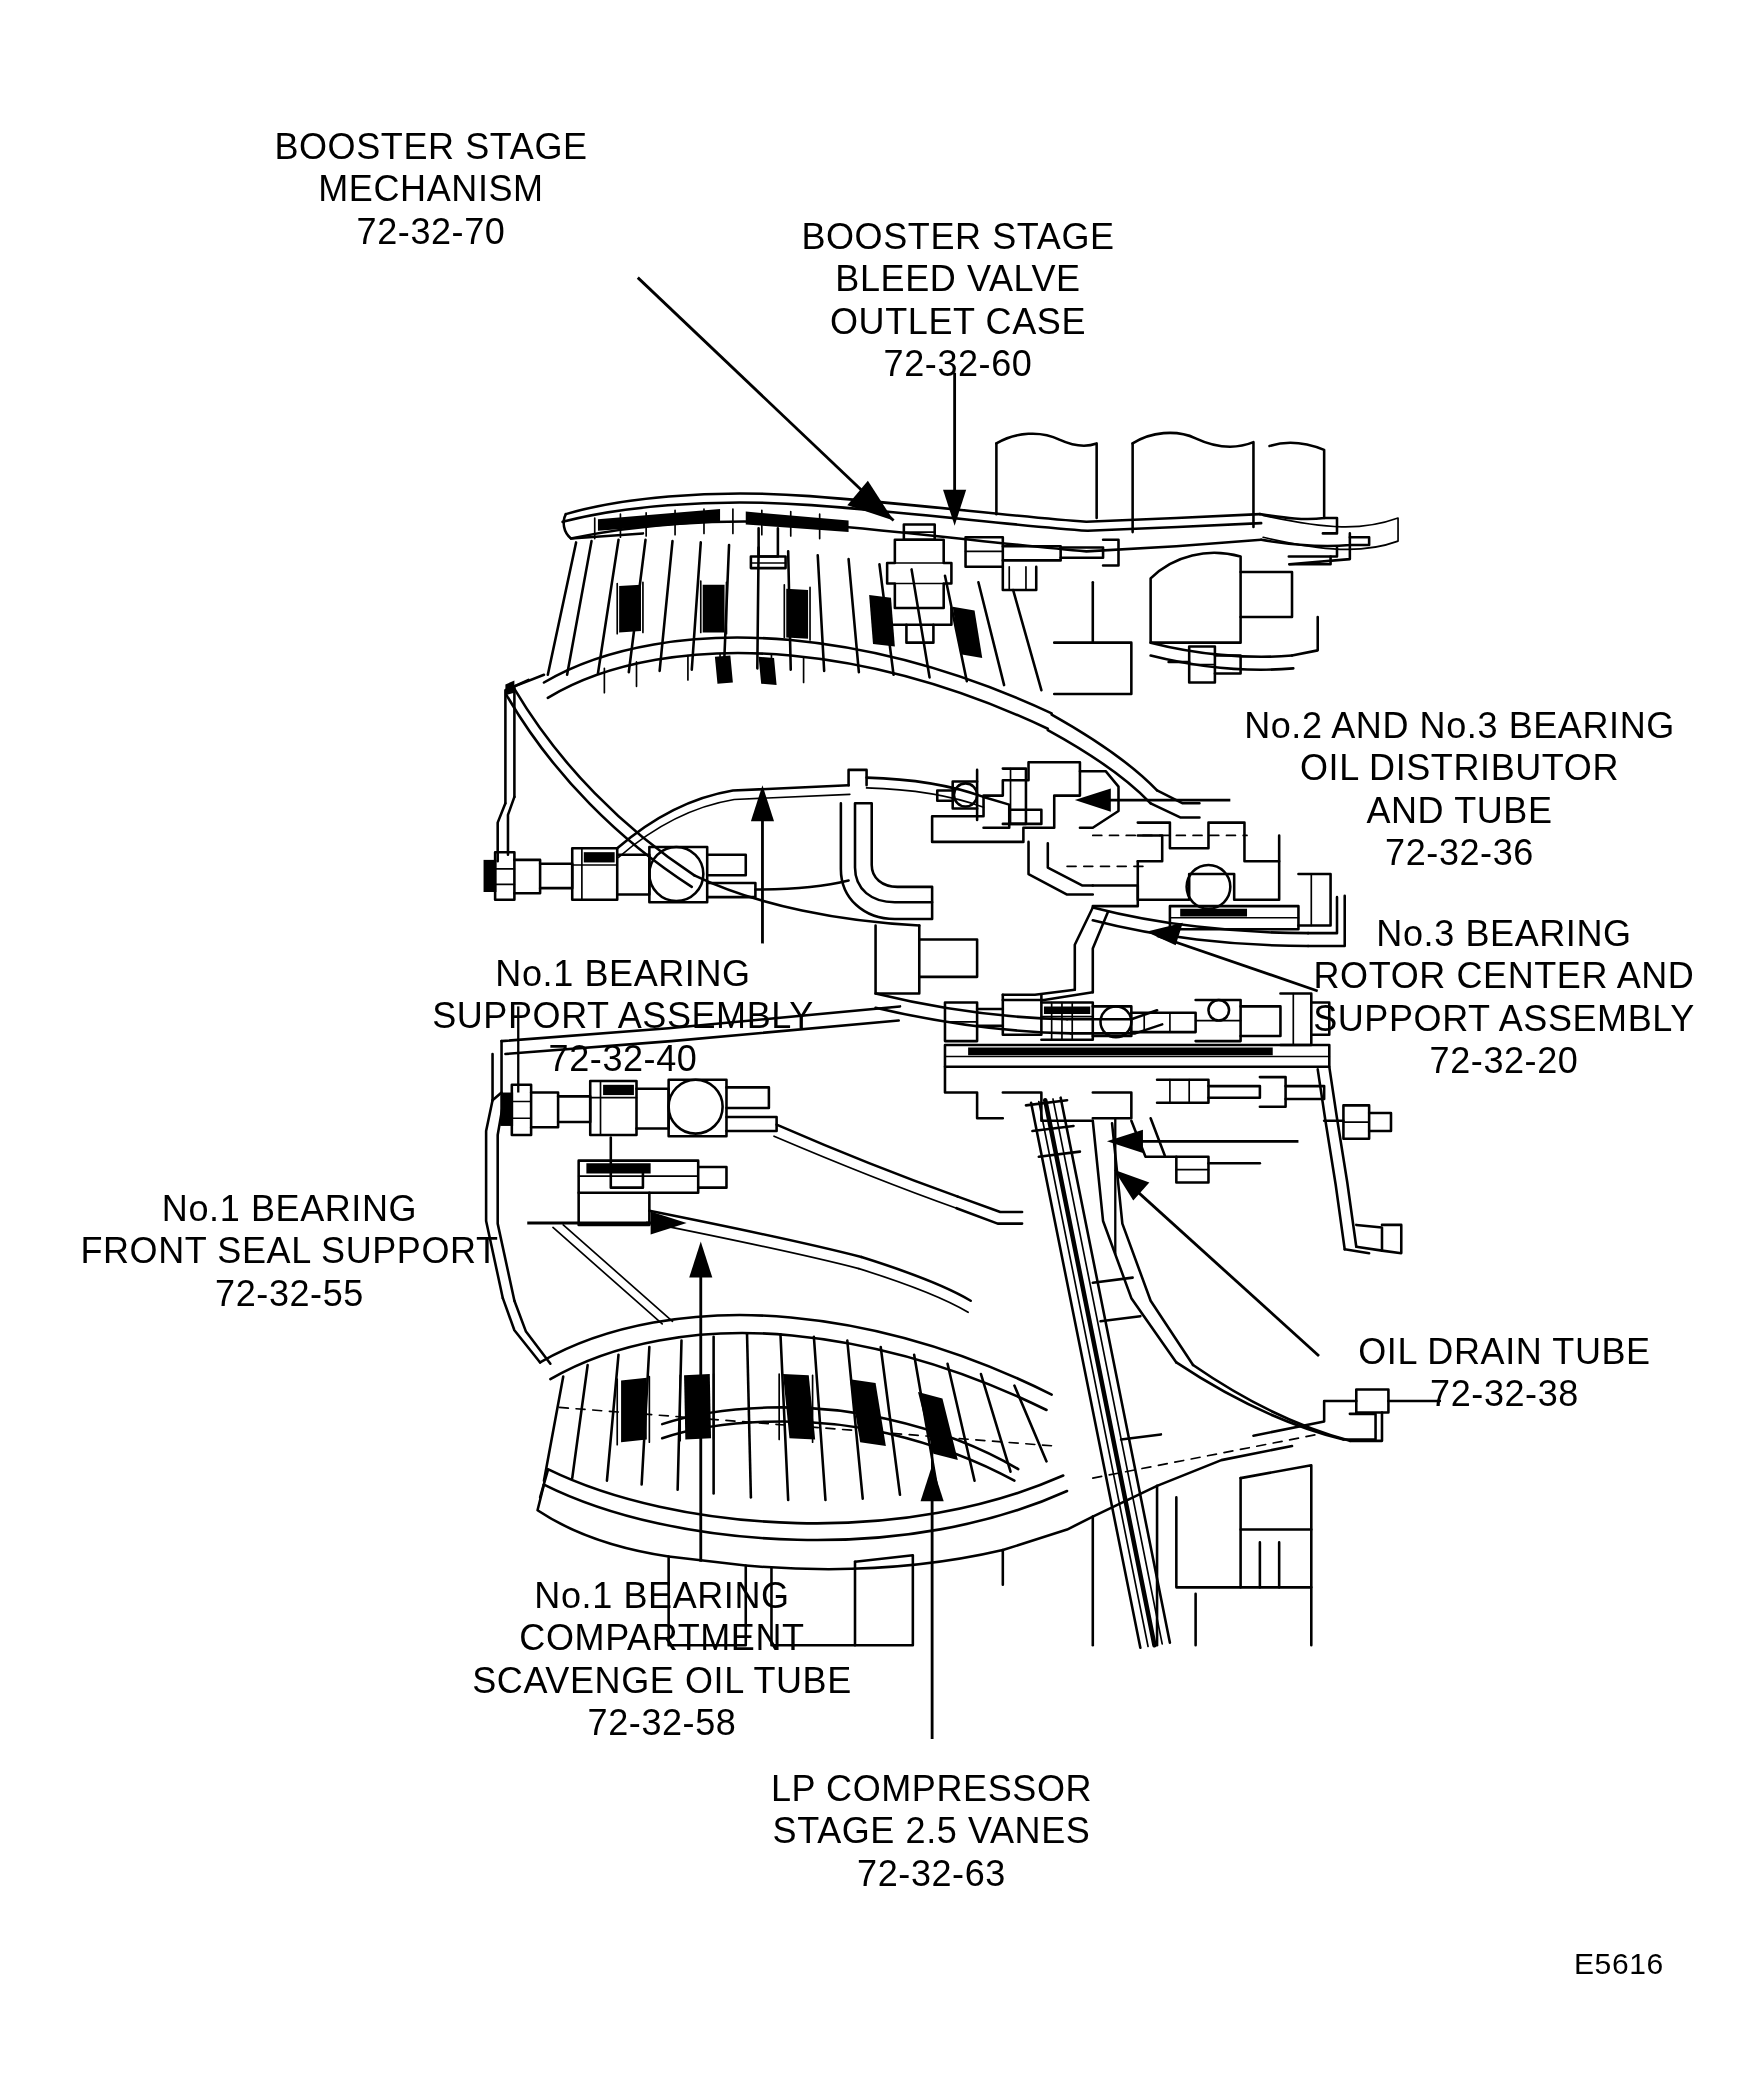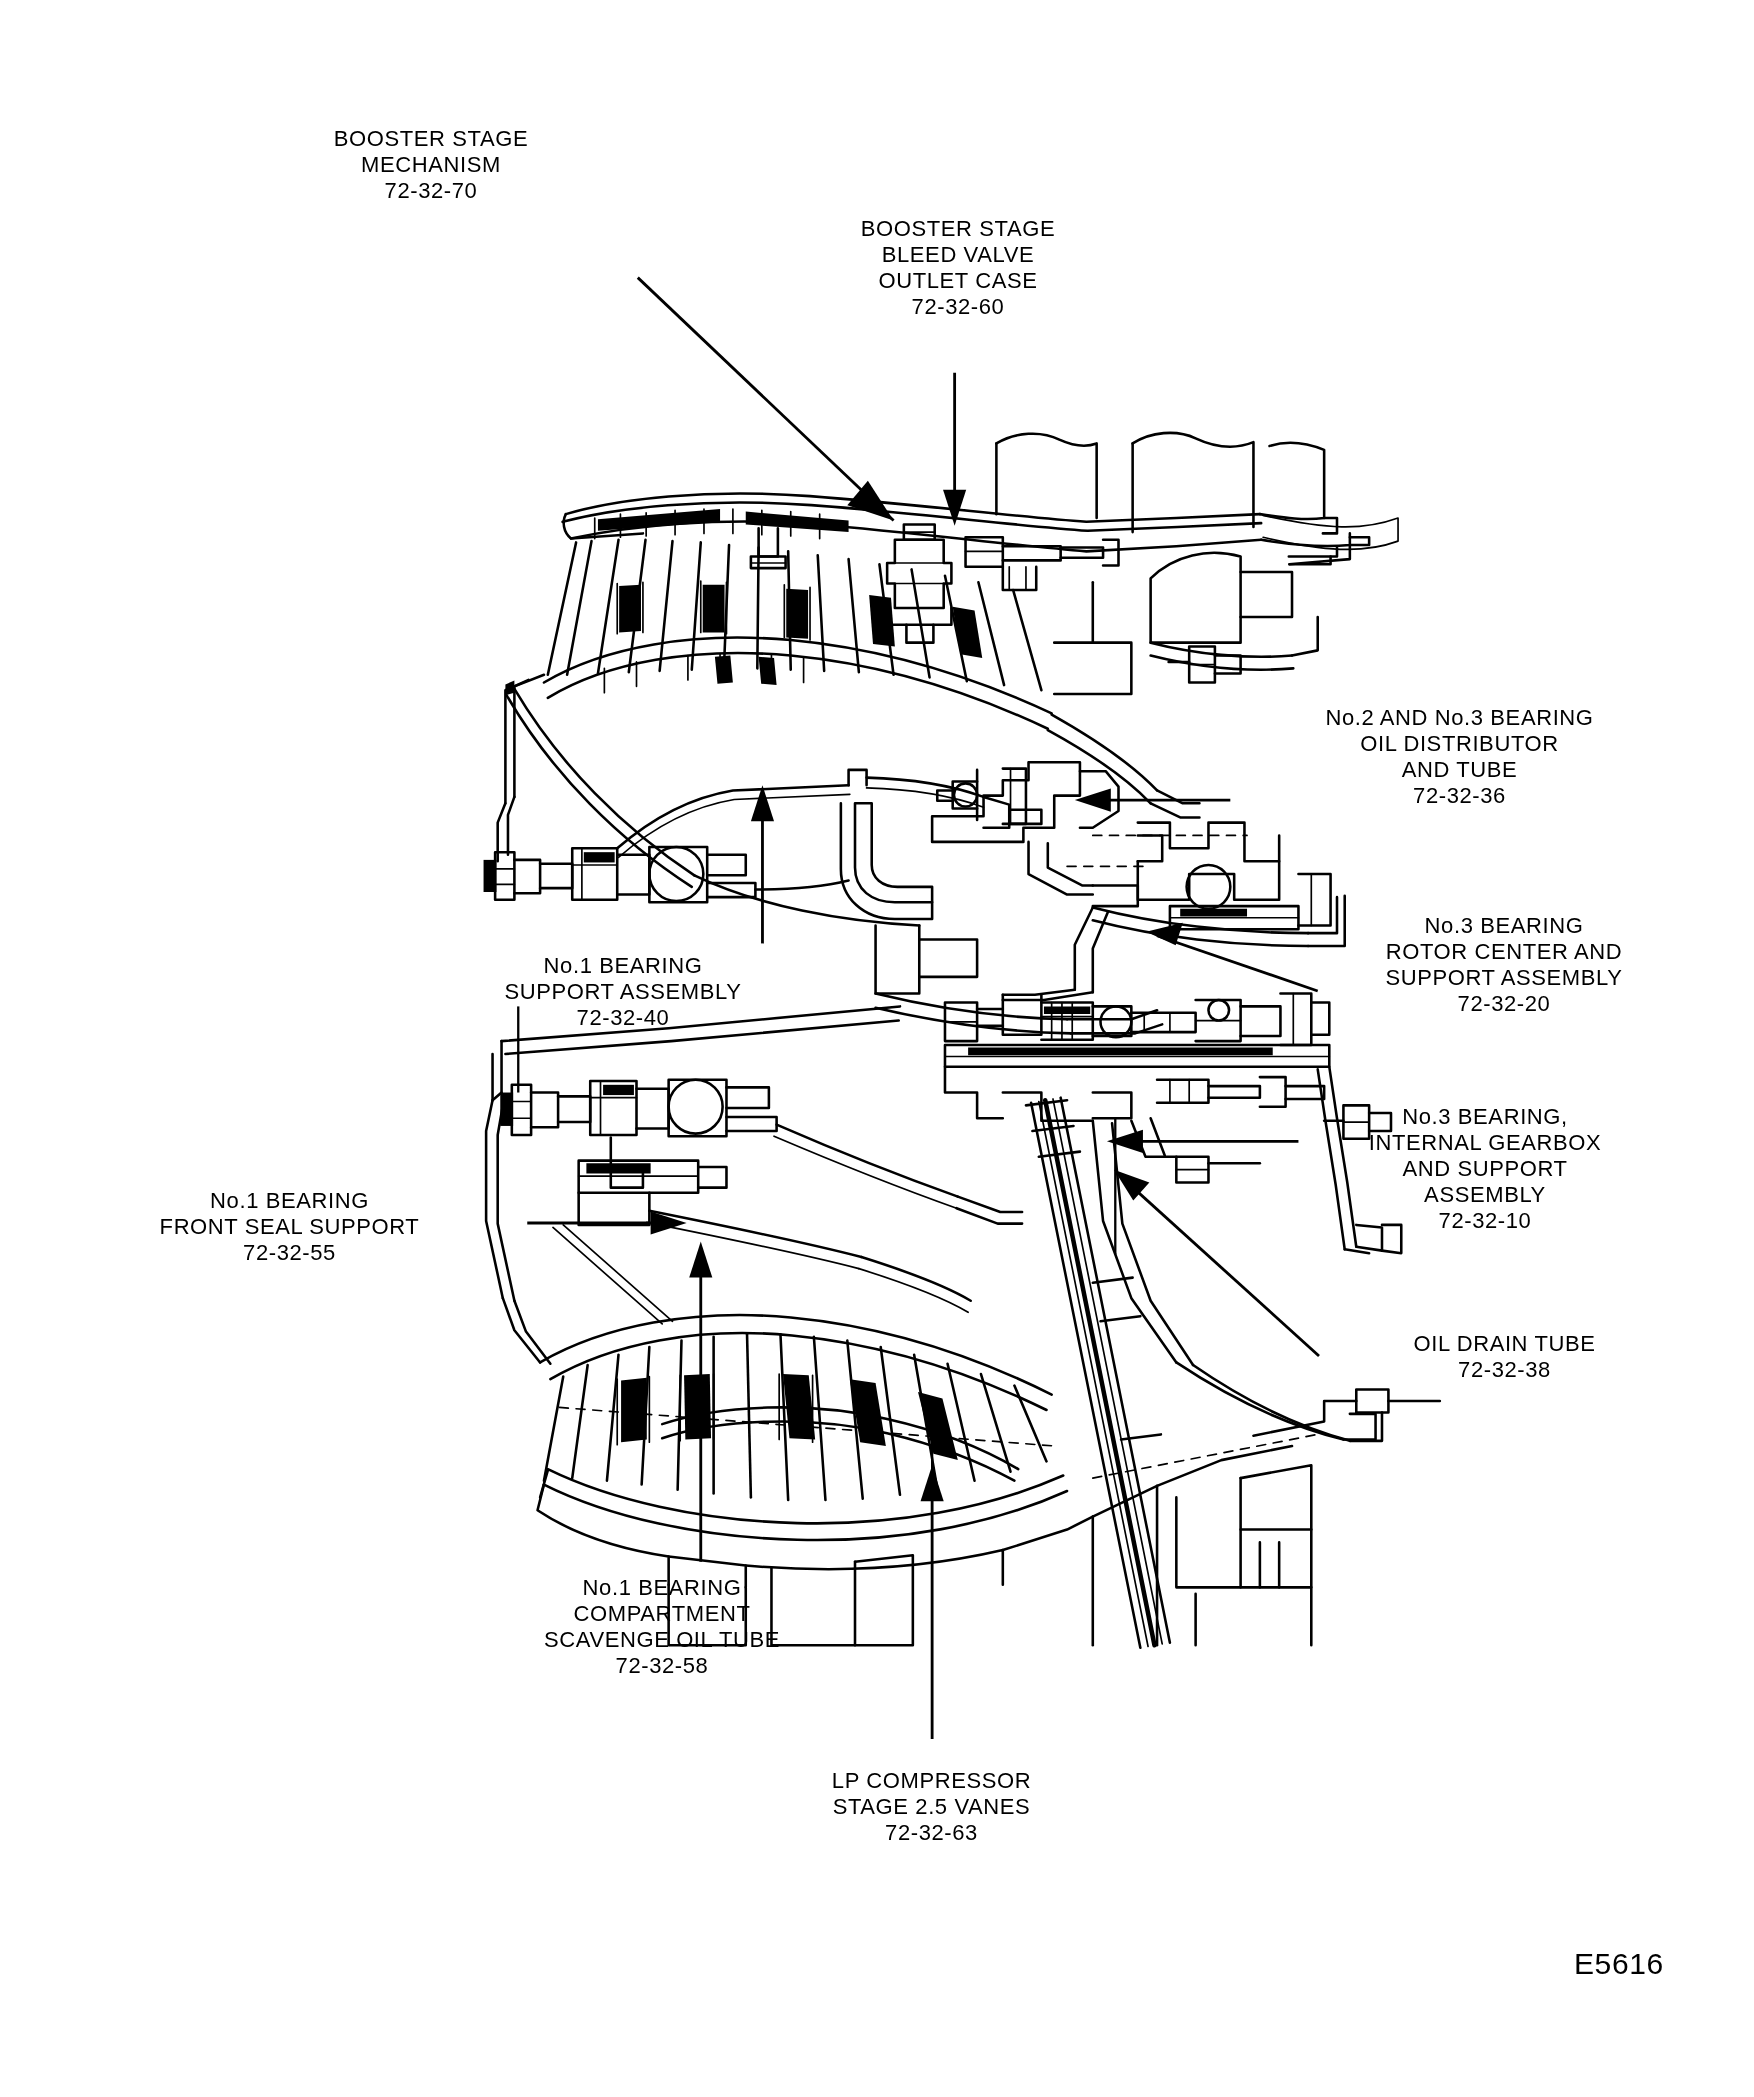--- a/index.html
+++ b/index.html
@@ -2,21 +2,21 @@
 <html style="font-size:10.3px"><head>
 <meta charset="utf-8">
 <style>
   html,body{margin:0;padding:0;background:#ffffff;}
   body{width:1755px;height:2097px;position:relative;overflow:hidden;
        font-family:"Liberation Sans", sans-serif;color:#000;}
   #sheet{position:absolute;inset:0;background:#fff;}
 
   .lbl{position:absolute;text-align:center;line-height:1.18;
        font-family:"Liberation Sans", sans-serif;font-weight:400;
-       font-size:22px;letter-spacing:0.6px;color:#000;white-space:nowrap;}
+       font-size:36px;letter-spacing:0.6px;color:#000;white-space:nowrap;}
   .lbl span{display:block;}
   .figref{position:absolute;font-size:30px;letter-spacing:0.6px;color:#000;margin-top:24px;}
 
   svg.art{position:absolute;left:0;top:0;width:1755px;height:2097px;
           pointer-events:none;}
   .st{fill:none;stroke:#000;stroke-width:4;stroke-linejoin:round;stroke-linecap:round;}
   .stT{fill:none;stroke:#000;stroke-width:2.6;stroke-linejoin:round;stroke-linecap:round;}
   .stH{fill:none;stroke:#000;stroke-width:7;stroke-linejoin:round;stroke-linecap:round;}
   .sld{fill:#000;stroke:none;}
   .ldr{fill:none;stroke:#000;stroke-width:4.4;stroke-linecap:butt;}
@@ -472,27 +472,20 @@
     <span>72-32-36</span>
   </div>
 
   <div class="lbl" style="left:1279px;top:913px;width:450px;">
     <span>No.3 BEARING</span>
     <span>ROTOR CENTER AND</span>
     <span>SUPPORT ASSEMBLY</span>
     <span>72-32-20</span>
   </div>
 
-  <div class="lbl" style="left:1260px;top:1104px;width:450px;">
-    <span>No.3 BEARING,</span>
-    <span>INTERNAL GEARBOX</span>
-    <span>AND SUPPORT</span>
-    <span>ASSEMBLY</span>
-    <span>72-32-10</span>
-  </div>
 
   <div class="lbl" style="left:1305px;top:1331px;width:399px;">
     <span>OIL DRAIN TUBE</span>
     <span>72-32-38</span>
   </div>
 
   <div class="lbl" style="left:411px;top:953px;width:424px;">
     <span>No.1 BEARING</span>
     <span>SUPPORT ASSEMBLY</span>
     <span>72-32-40</span>

